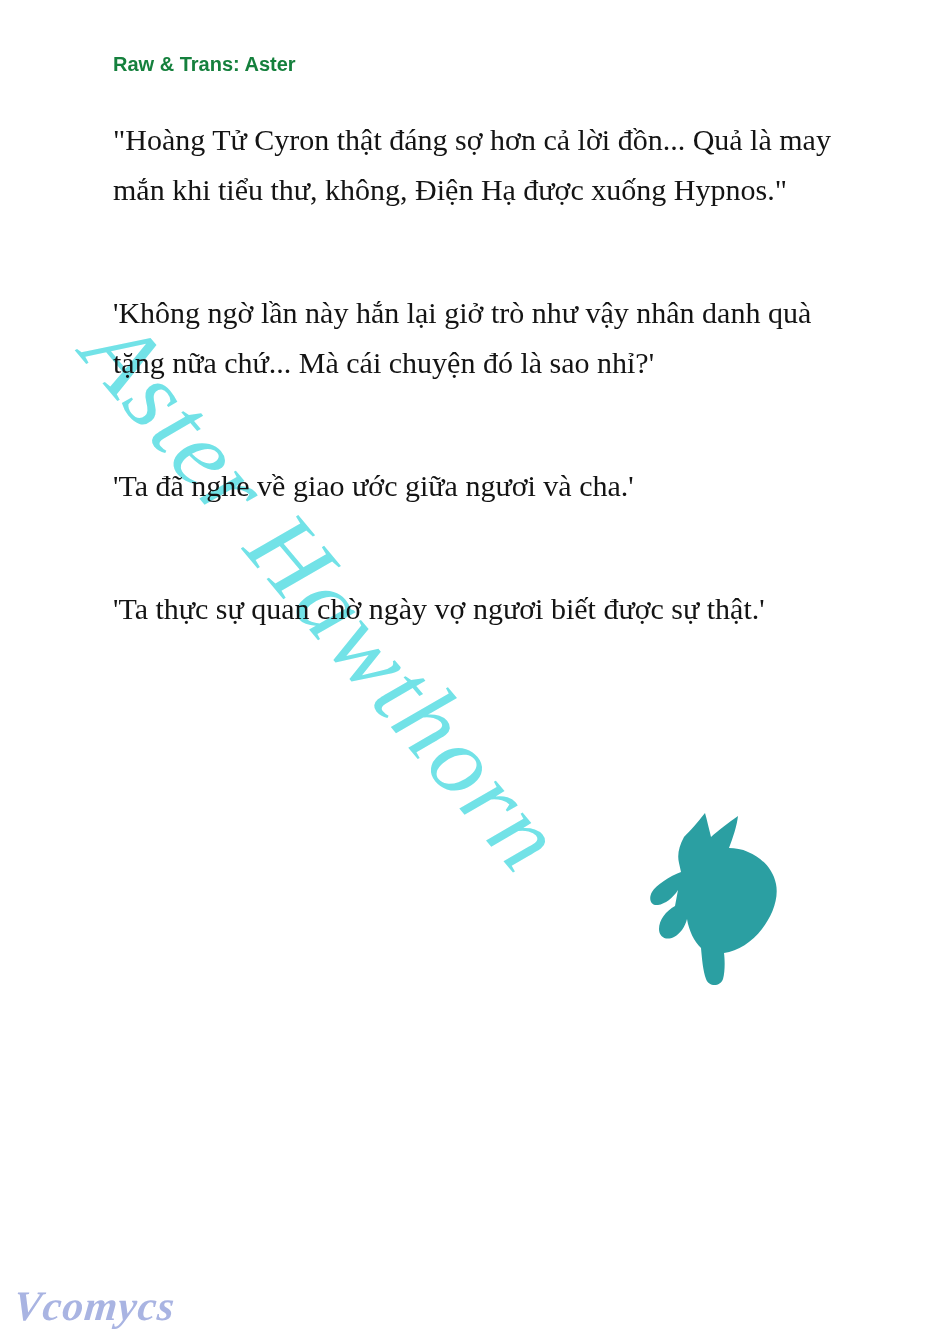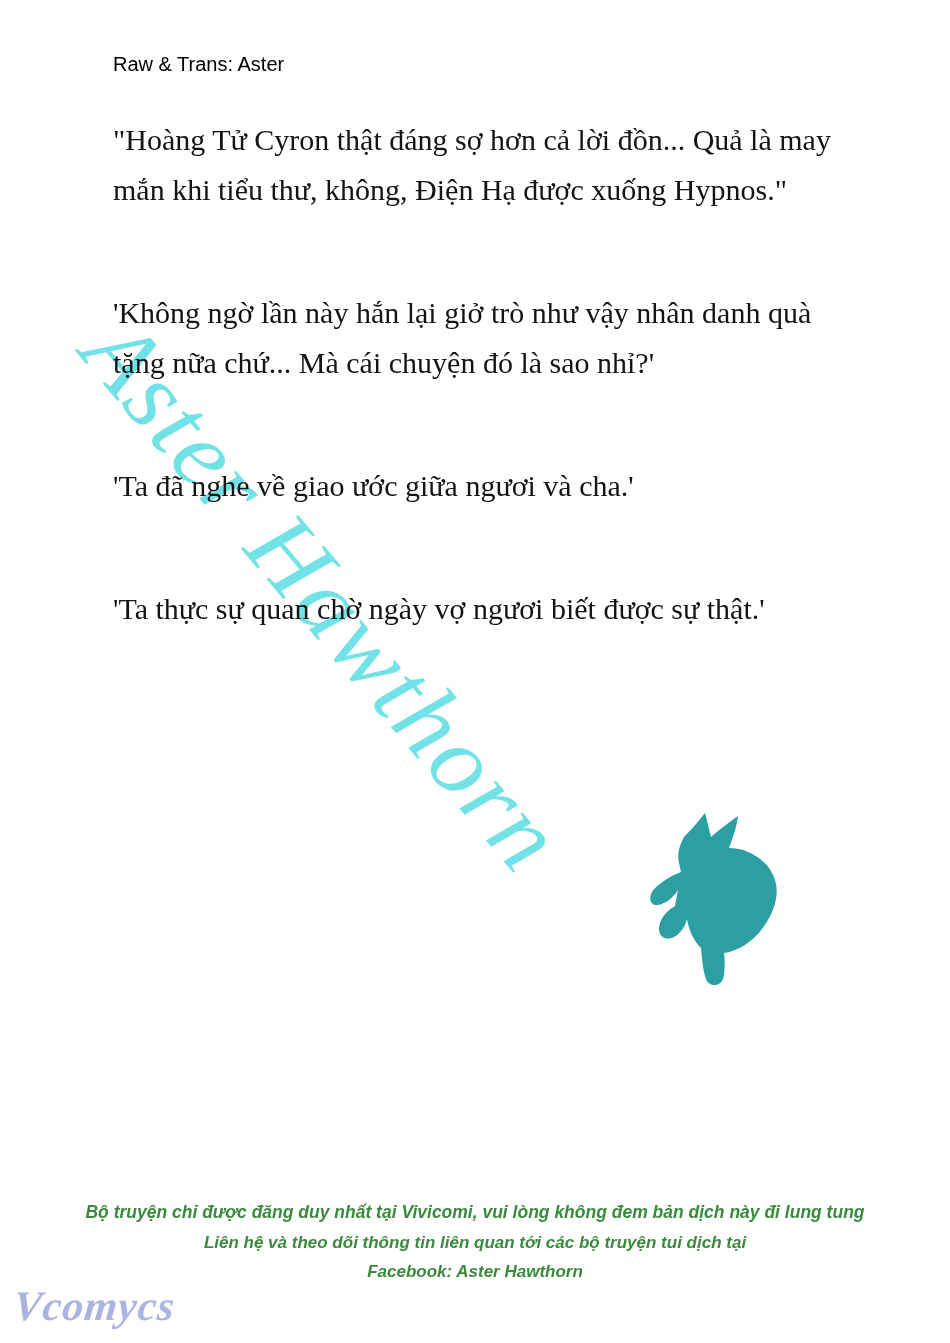--- a/index.html
+++ b/index.html
@@ -50,21 +50,22 @@
   
   .content{
     position:relative;
     z-index:2;
     padding:52px 110px 0 113px;
   }
   .credit{
     font-family:"Liberation Sans","DejaVu Sans",sans-serif;
     font-size:20px;
     line-height:24px;
-    color:#000000;
+    color:#15803d;
+    font-weight:bold;
   }
   .body-text{
     margin-top:39px;
     width:730px;
   }
   .body-text p{
     font-size:30px;
     line-height:50px;
     margin:0 0 73px 0;
     text-align:left;
@@ -137,21 +138,16 @@
     <div class="credit">Raw &amp; Trans: Aster</div>
 
     <div class="body-text">
       <p>"Hoàng Tử Cyron thật đáng sợ hơn cả lời đồn... Quả là may mắn khi tiểu thư, không, Điện Hạ được xuống Hypnos."</p>
       <p>'Không ngờ lần này hắn lại giở trò như vậy nhân danh quà tặng nữa chứ... Mà cái chuyện đó là sao nhỉ?'</p>
       <p>'Ta đã nghe về giao ước giữa ngươi và cha.'</p>
       <p>'Ta thực sự quan chờ ngày vợ ngươi biết được sự thật.'</p>
     </div>
   </div>
 
-  <div class="footer">
-    <div class="f1">Bộ truyện chỉ được đăng duy nhất tại Vivicomi, vui lòng không đem bản dịch này đi lung tung</div>
-    <div class="f2">Liên hệ và theo dõi thông tin liên quan tới các bộ truyện tui dịch tại</div>
-    <div class="f3">Facebook: Aster Hawthorn</div>
-  </div>
 
   <div class="logo">Vcomycs</div>
 
 </div>
 
 </body></html>

